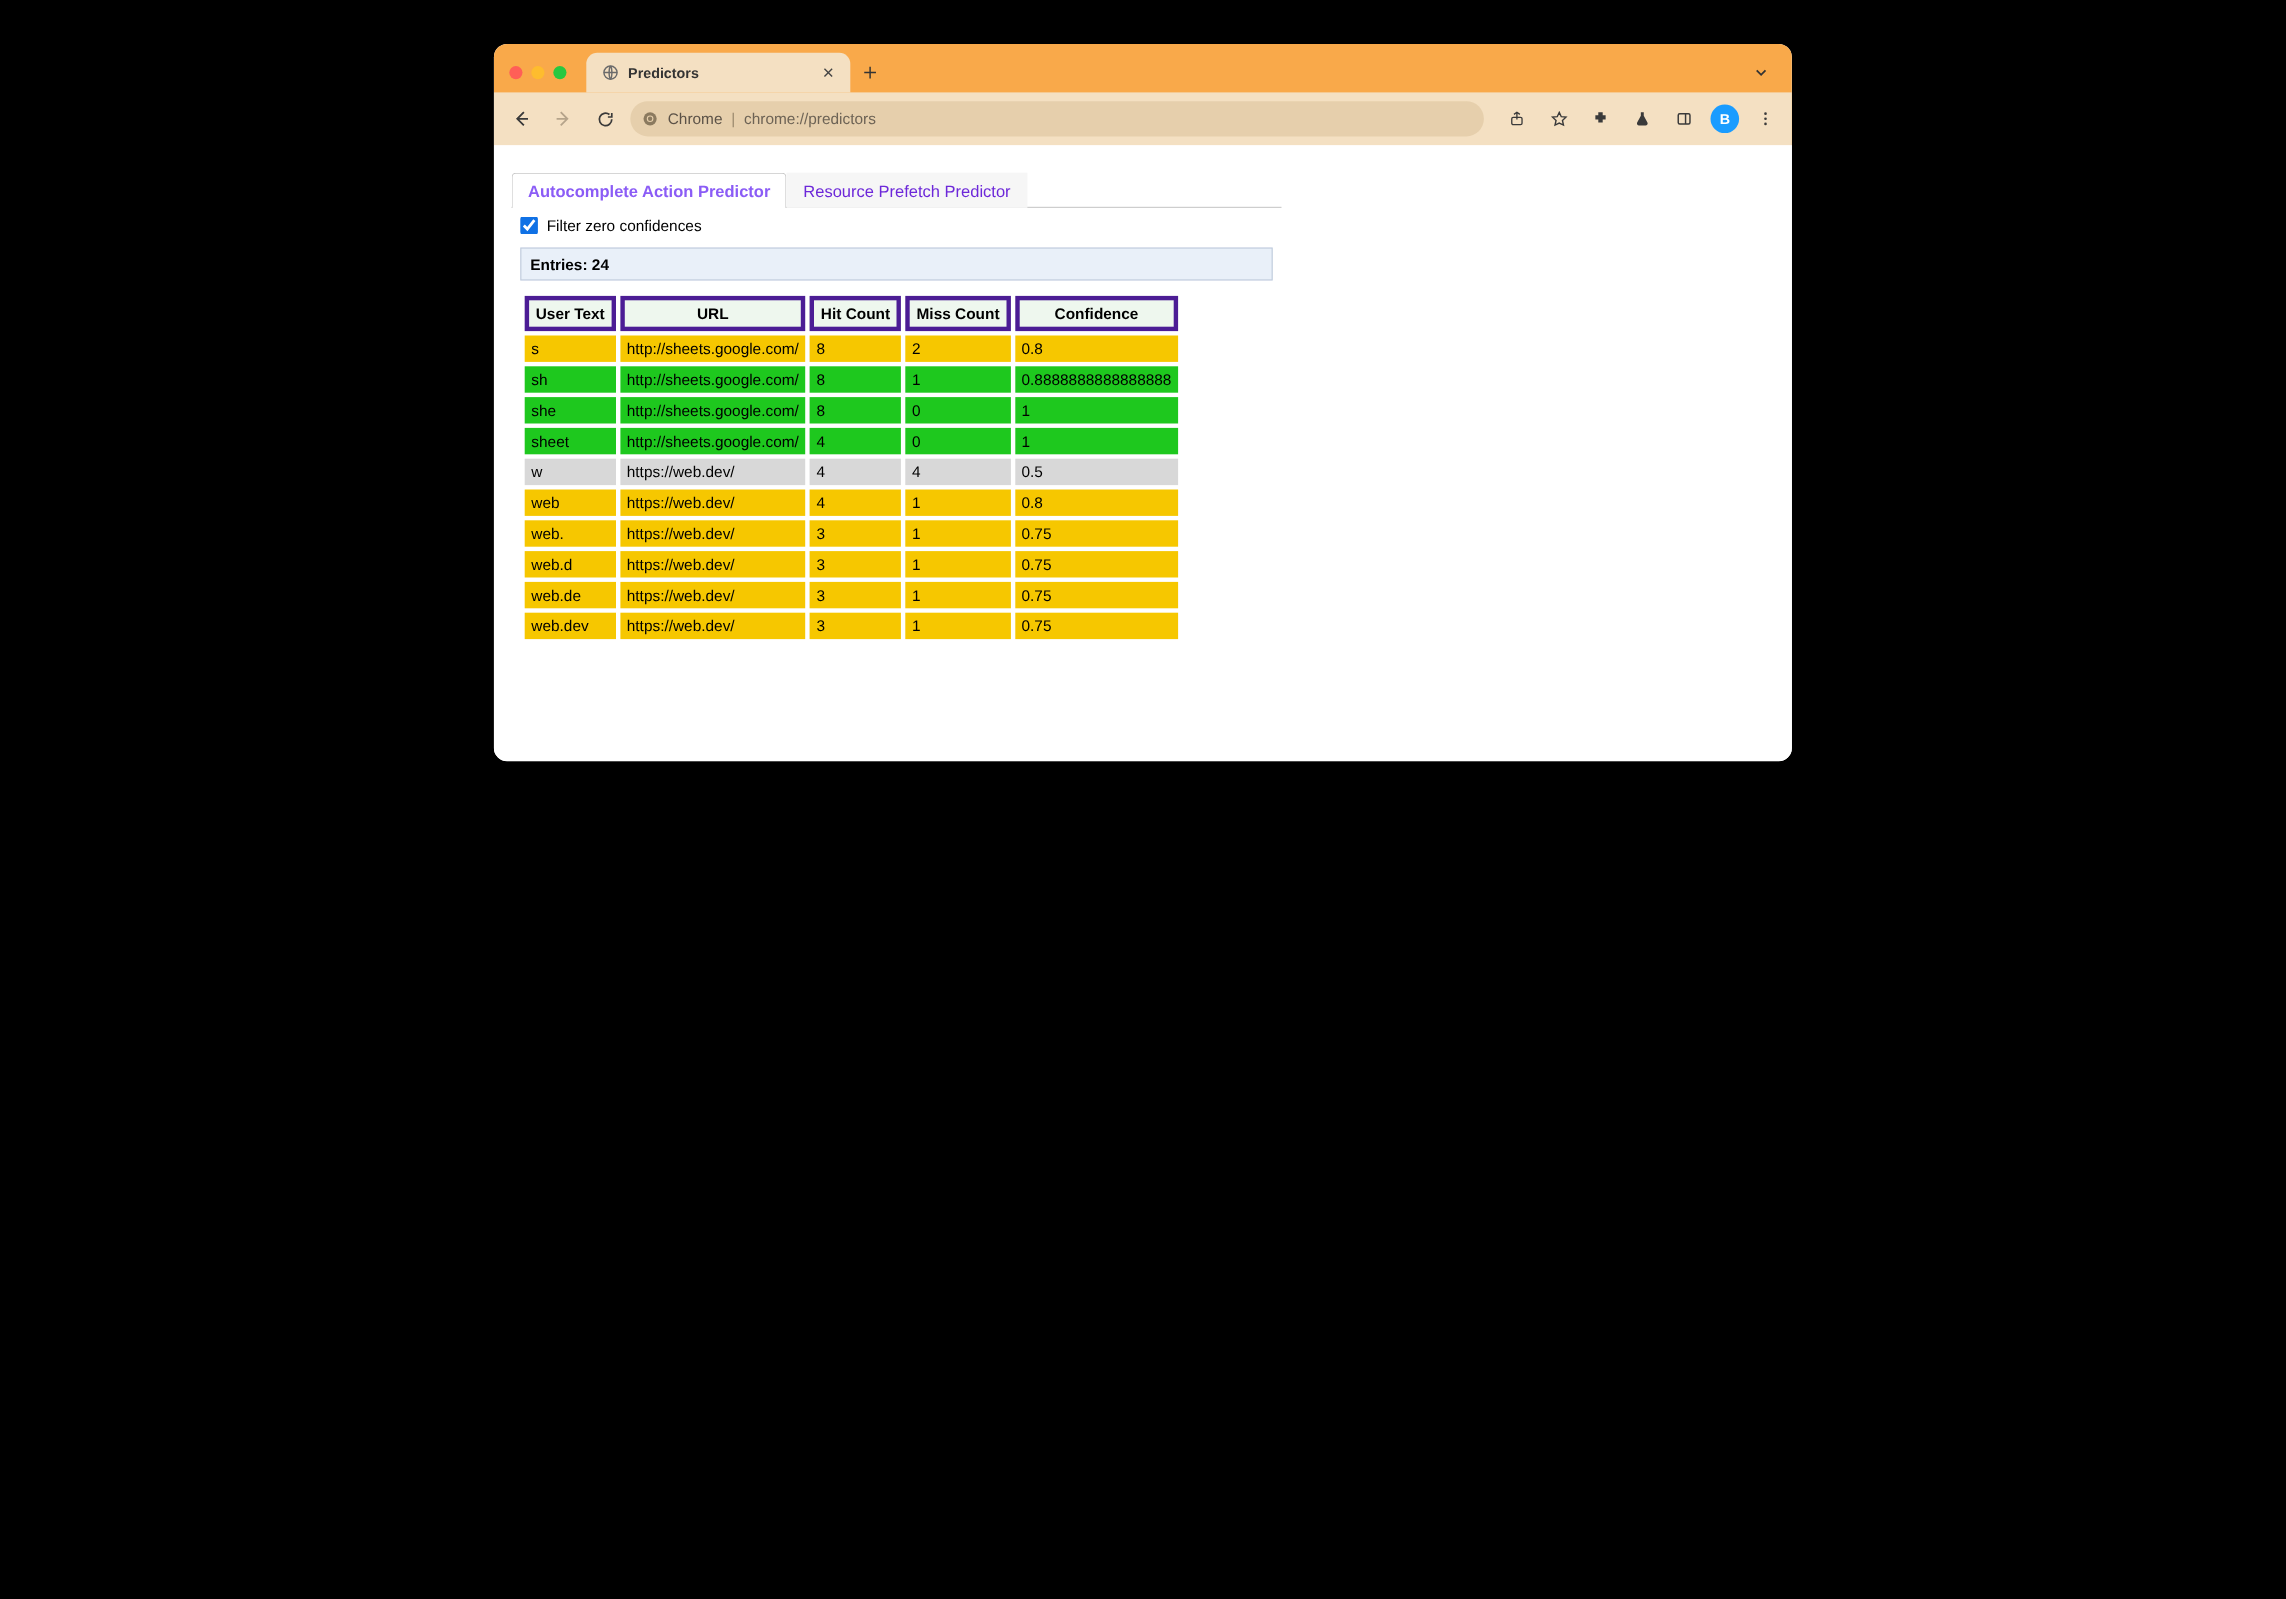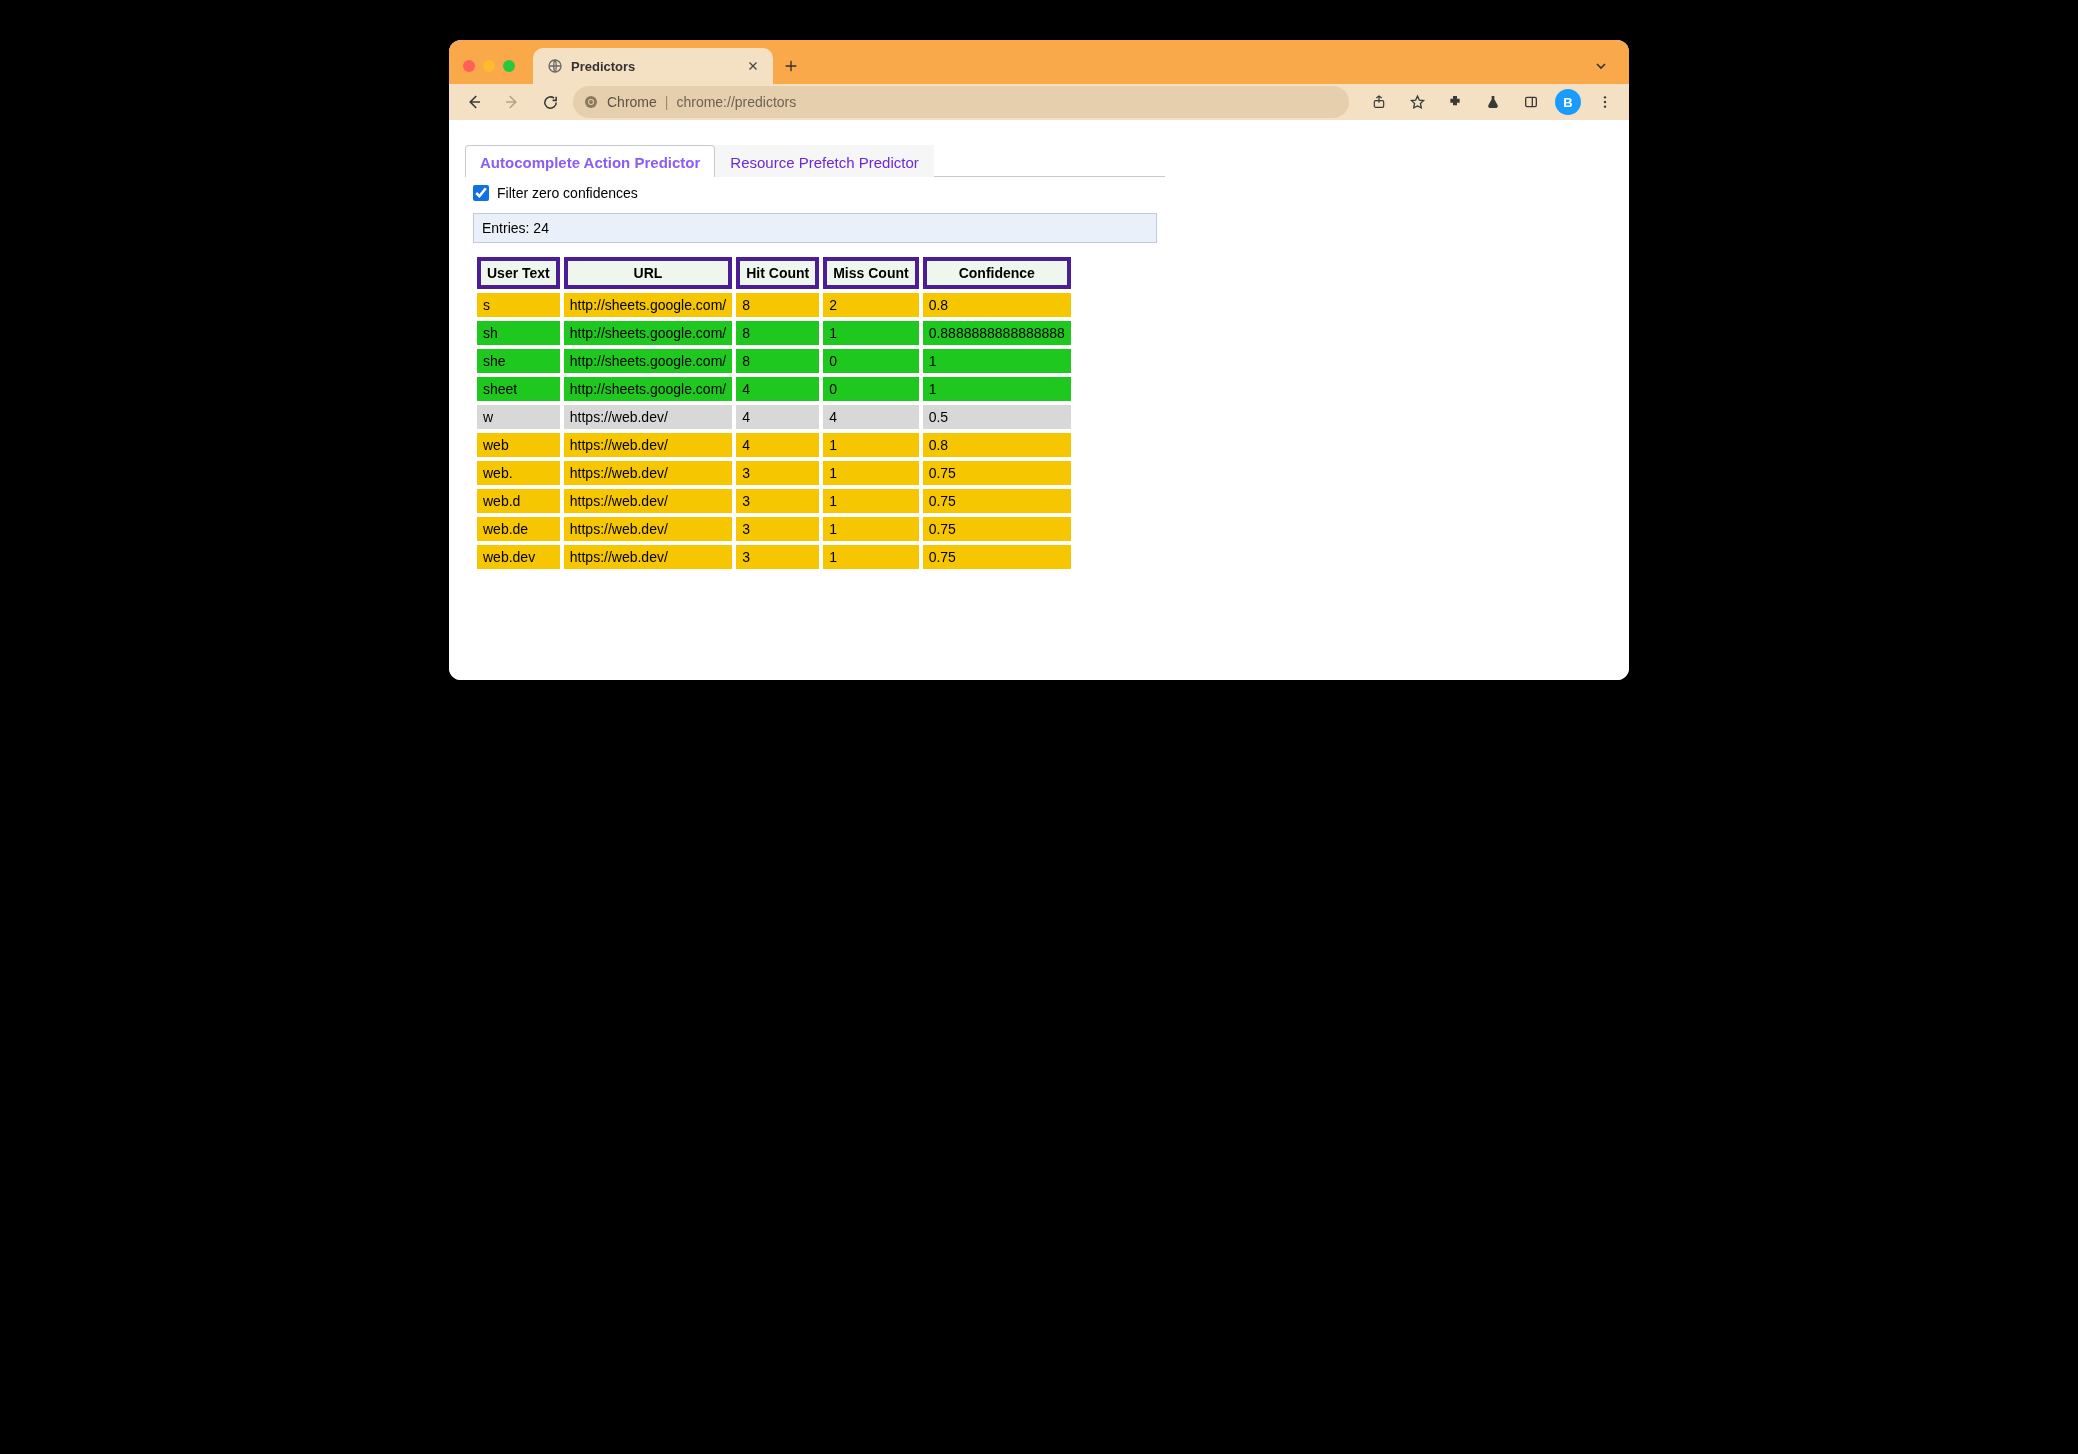--- a/index.html
+++ b/index.html
@@ -84,21 +84,21 @@
       display: inline-flex;
       padding-right: 6px;
       cursor: pointer;
     }
     .toolbar {
       background: #f4e0c2;
       display: flex;
       align-items: center;
       gap: 8px;
       padding: 6px 10px;
-      height: 36px;
+      height: 48px;
     }
     .nav-btn {
       width: 30px; height: 30px;
       display: inline-flex; align-items: center; justify-content: center;
       border-radius: 50%;
       color: #3a3a3a;
       cursor: pointer;
     }
     .nav-btn.disabled { color: #b5a48b; cursor: default; }
     .omnibox {
@@ -169,21 +169,21 @@
       font-size: 14px;
     }
     .filter-row input[type=checkbox] {
       width: 16px; height: 16px; accent-color: #1071e5;
     }
     .entries-bar {
       margin: 4px 8px 10px 8px;
       background: #e9f0f9;
       border: 1px solid #bfcadb;
       padding: 6px 8px;
-      font-weight: 400;
+      font-weight: 700;
       font-size: 14px;
     }
     table.pred {
       border-collapse: separate;
       border-spacing: 4px;
       margin-left: 8px;
       font-size: 14px;
     }
     table.pred th {
       background: #eef7ee;

